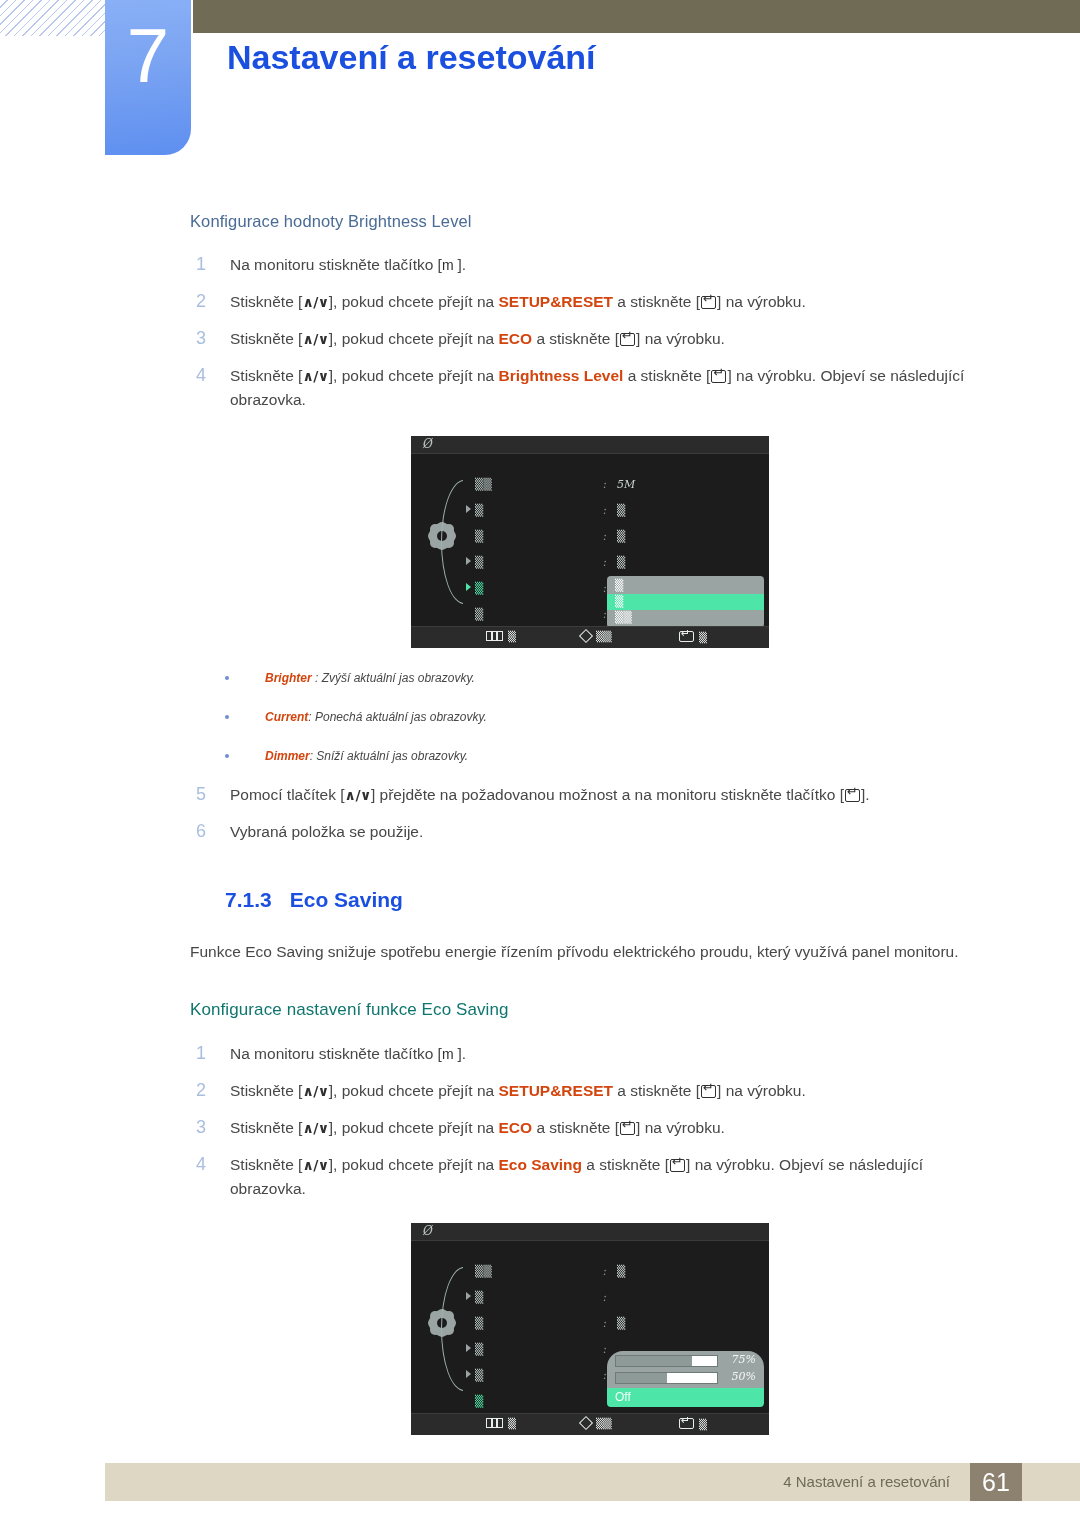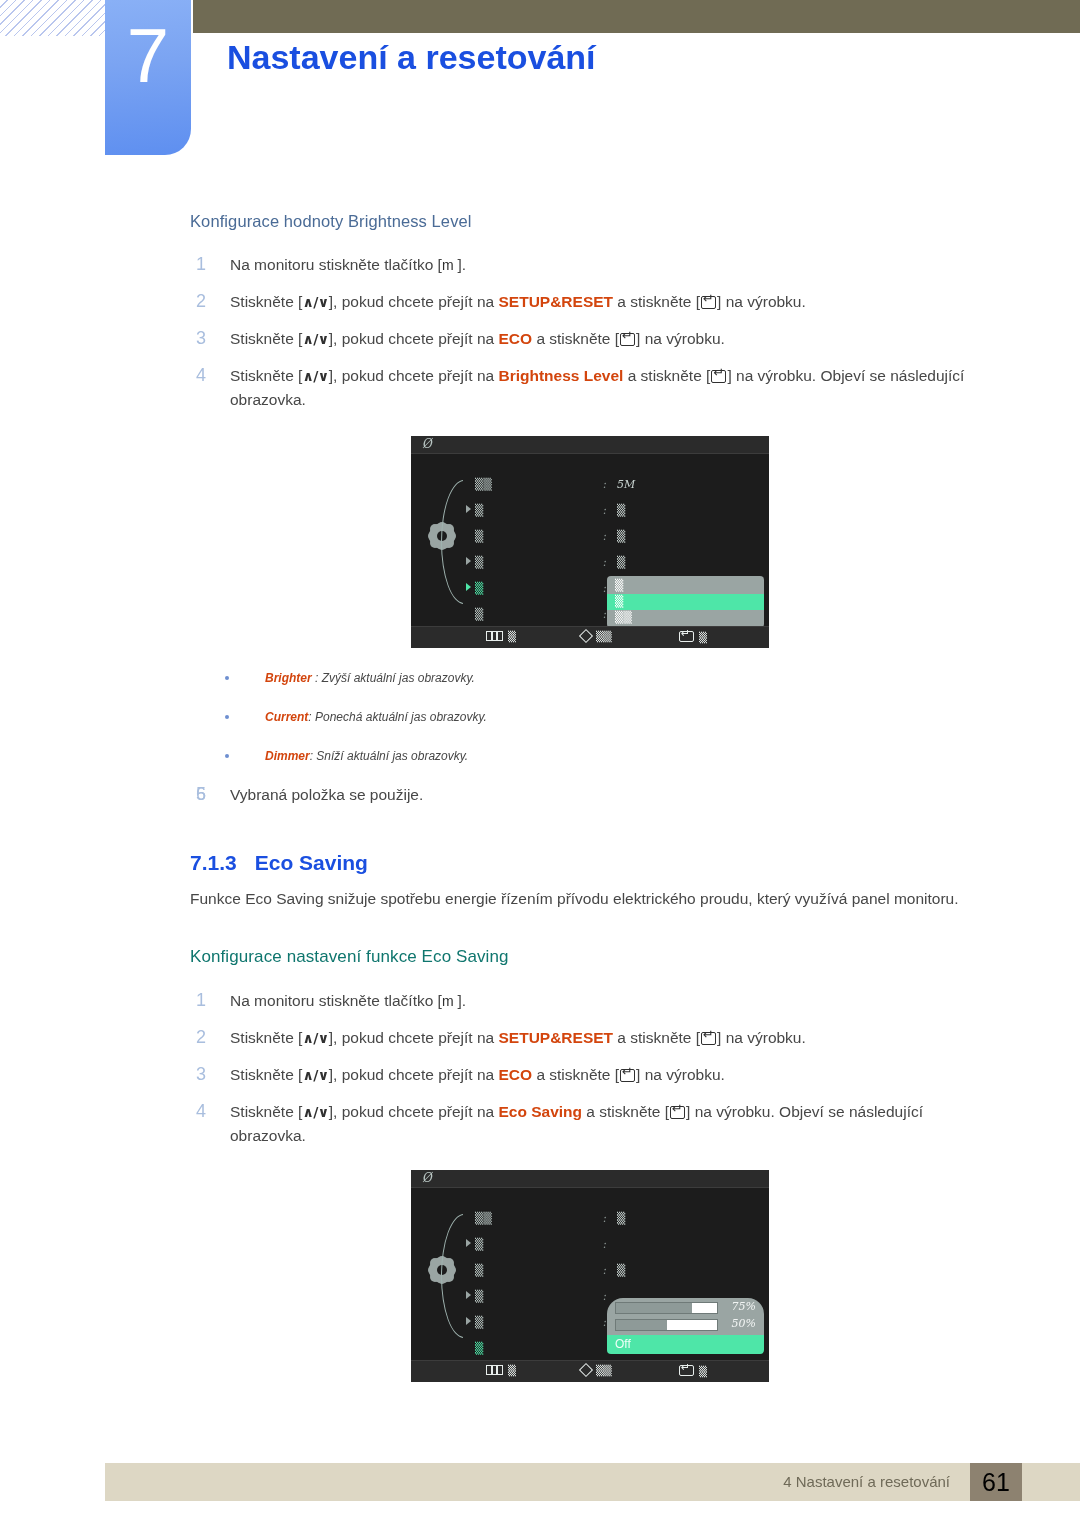--- a/index.html
+++ b/index.html
@@ -149,21 +149,21 @@
     background: #6e8fd0;
     border-radius: 50%;
   }
 
   .sec-head {
     margin: 0;
     font-size: 21px;
     font-weight: bold;
     color: #1a4fe0;
   }
-  .sec-head .secnum { margin-right: 18px; }
+  .sec-head .secnum { margin-right: 18px; margin-left: 35px; }
 
   .body-para {
     font-size: 15.5px;
     line-height: 28px;
     color: #474747;
     margin: 0;
   }
 
   
   .osd {
@@ -405,21 +405,21 @@
     right: 130px; top: 10px;
     font-size: 15px;
     color: #6f6a58;
     white-space: nowrap;
   }
   .footer-page {
     position: absolute;
     right: 58px; top: 0;
     width: 52px; height: 38px;
     background: #8d8270;
-    color: #000000;
+    color: #ffffff;
     font-size: 25px;
     line-height: 38px;
     text-align: center;
   }
 </style>
 </head>
 <body>
 
 <div class="hatch"></div>
 <div class="olive-bar"></div>
@@ -476,29 +476,29 @@
     </div>
   </div>
 
   <ul class="bullets" id="bullets-brightness">
       <li><span class="hl">Brighter</span> : Zvýší aktuální jas obrazovky.</li>
       <li><span class="hl">Current</span>: Ponechá aktuální jas obrazovky.</li>
       <li><span class="hl">Dimmer</span>: Sníží aktuální jas obrazovky.</li>
     </ul>
 
   <ol class="steps" id="steps-brightness-after">
-      <li><span class="num">5</span></li>
+      <li><span class="num">5</span><span>Pomocí tlačítek [<span class="kbd">∧/∨</span>] přejděte na požadovanou možnost a na monitoru stiskněte tlačítko [<span class="kbd-enter"></span>].</span></li>
       <li><span class="num">6</span><span>Vybraná položka se použije.</span></li>
     </ol>
 
   <h2 class="sec-head" style="margin-top: 44px;">
     <span class="secnum">7.1.3</span><span>Eco Saving</span>
   </h2>
 
-  <p class="body-para" style="margin-top: 10px; width: 795px;">Funkce Eco Saving snižuje spotřebu energie řízením přívodu elektrického proudu, který využívá panel monitoru.</p>
+  <p class="body-para" style="margin-top: 26px; width: 795px;">Funkce Eco Saving snižuje spotřebu energie řízením přívodu elektrického proudu, který využívá panel monitoru.</p>
 
   <h3 class="sub-head orange" style="margin-top: 34px; font-size: 17px;">Konfigurace nastavení funkce Eco Saving</h3>
 
   <ol class="steps" id="steps-eco">
       <li><span class="num">1</span><span>Na monitoru stiskněte tlačítko [<span class="kbd-m">m </span>].</span></li>
       <li><span class="num">2</span><span>Stiskněte [<span class="kbd">∧/∨</span>], pokud chcete přejít na <span class="hl">SETUP&amp;RESET</span> a stiskněte [<span class="kbd-enter"></span>] na výrobku.</span></li>
       <li><span class="num">3</span><span>Stiskněte [<span class="kbd">∧/∨</span>], pokud chcete přejít na <span class="hl">ECO</span> a stiskněte [<span class="kbd-enter"></span>] na výrobku.</span></li>
       <li><span class="num">4</span><span>Stiskněte [<span class="kbd">∧/∨</span>], pokud chcete přejít na <span class="hl">Eco Saving</span> a stiskněte [<span class="kbd-enter"></span>] na výrobku. Objeví se následující obrazovka.</span></li>
     </ol>
 

